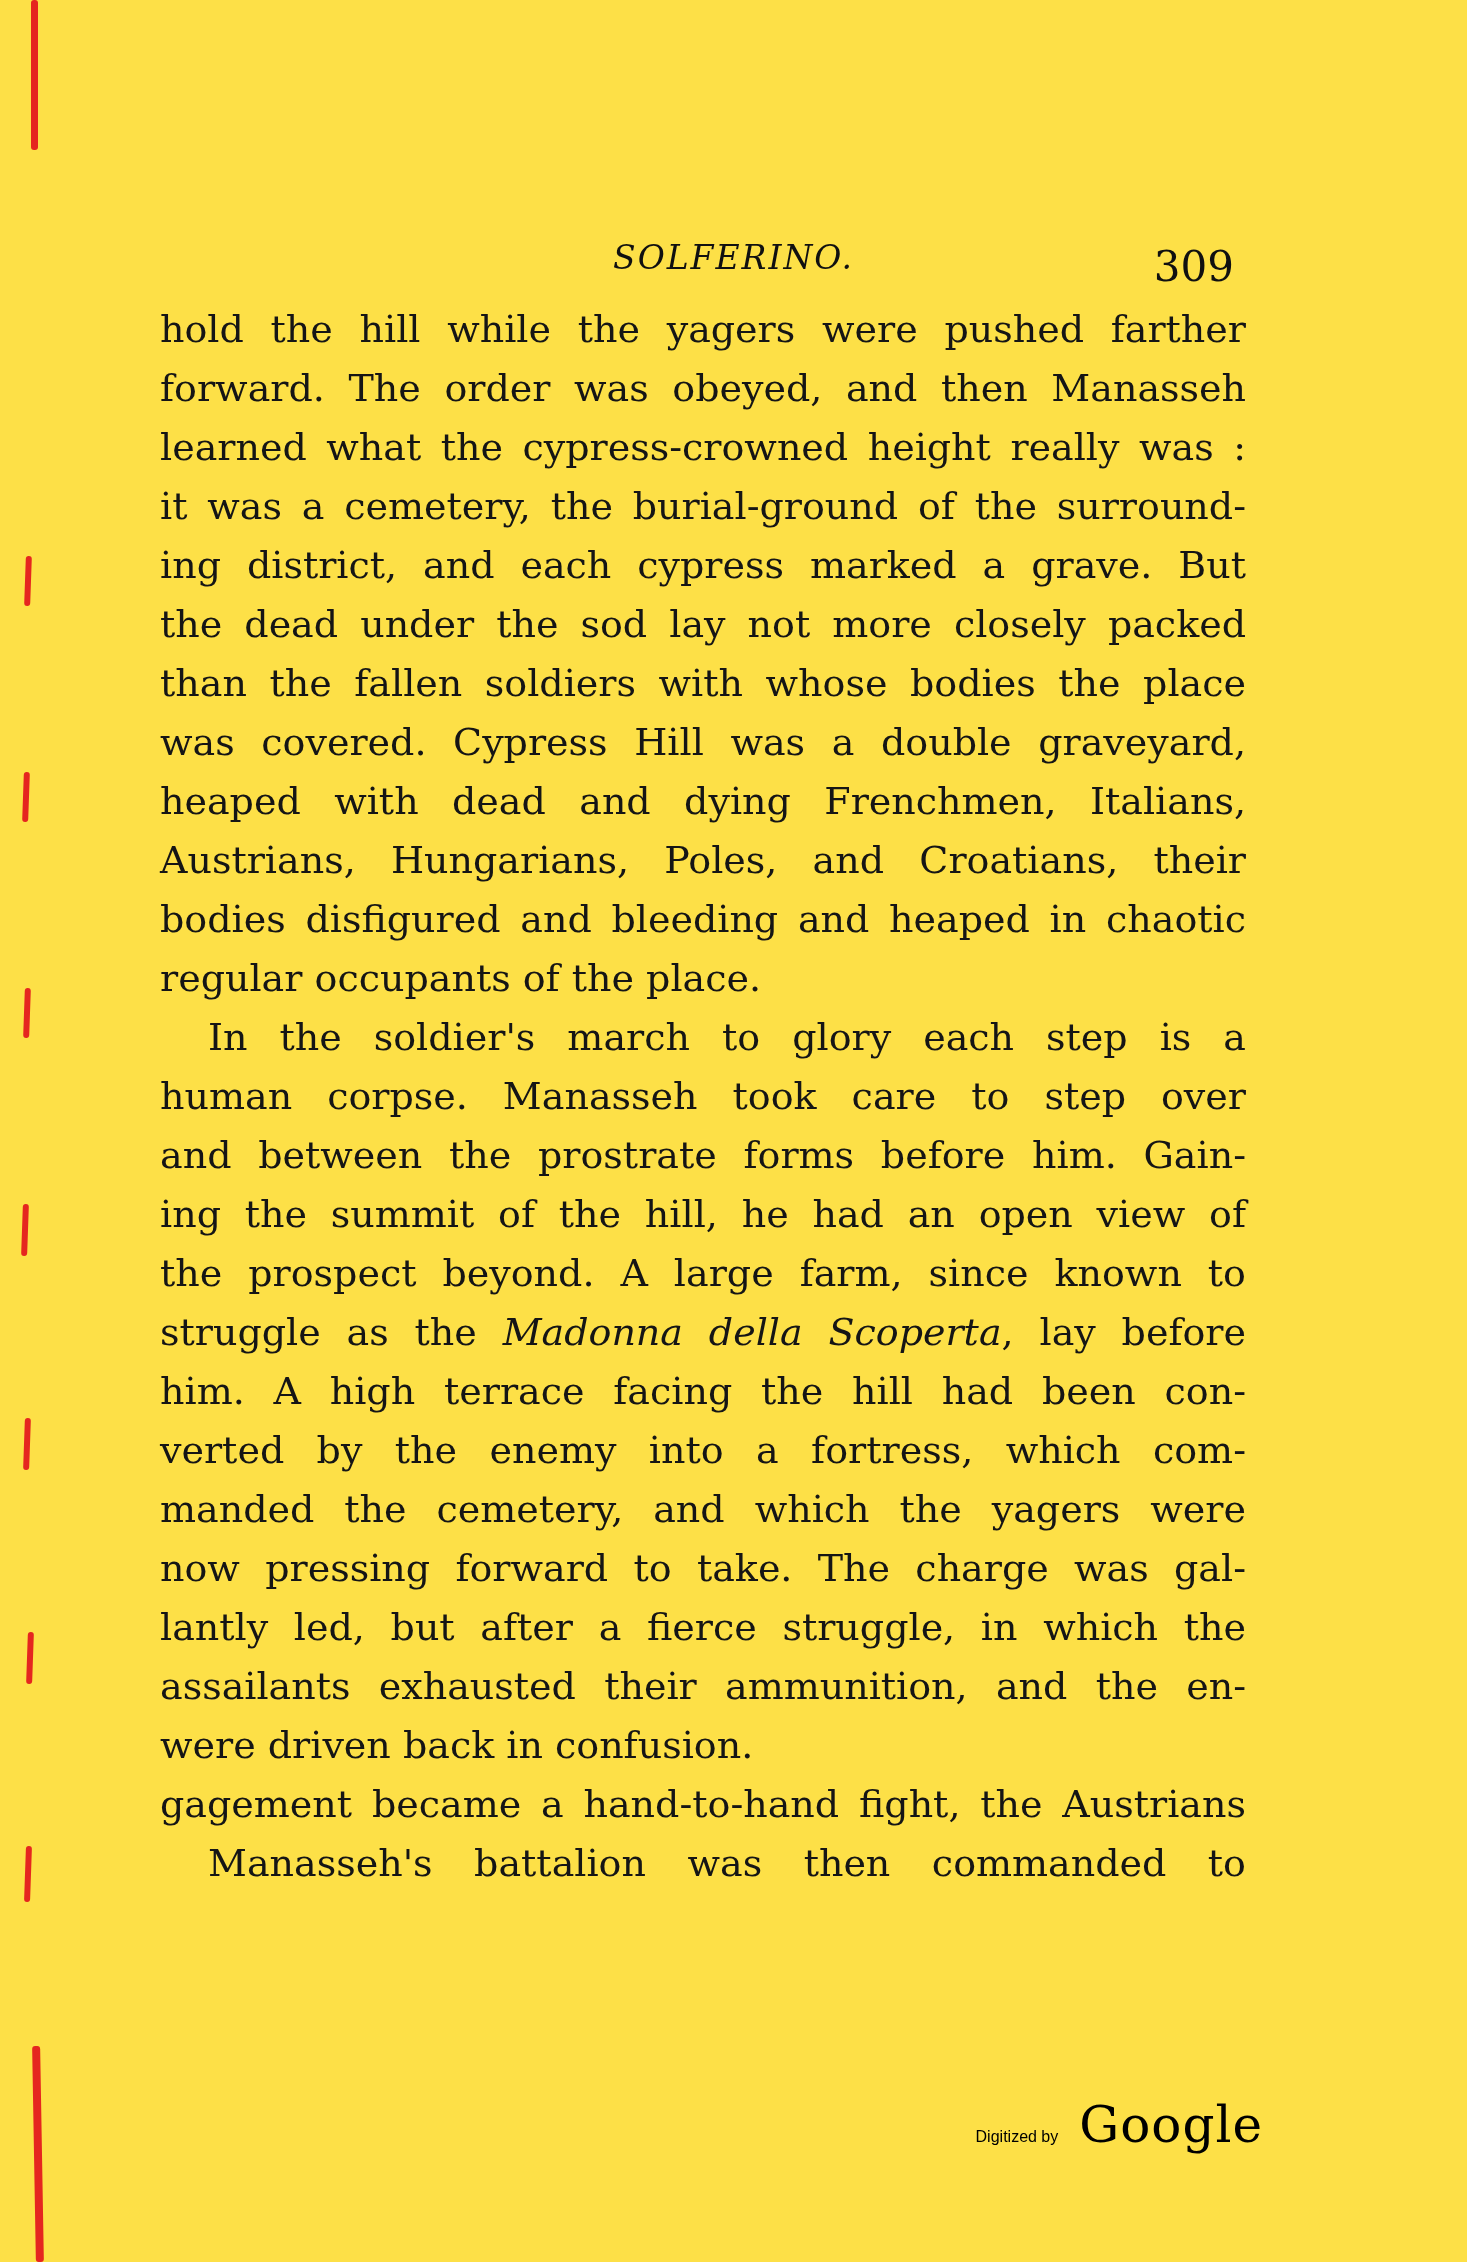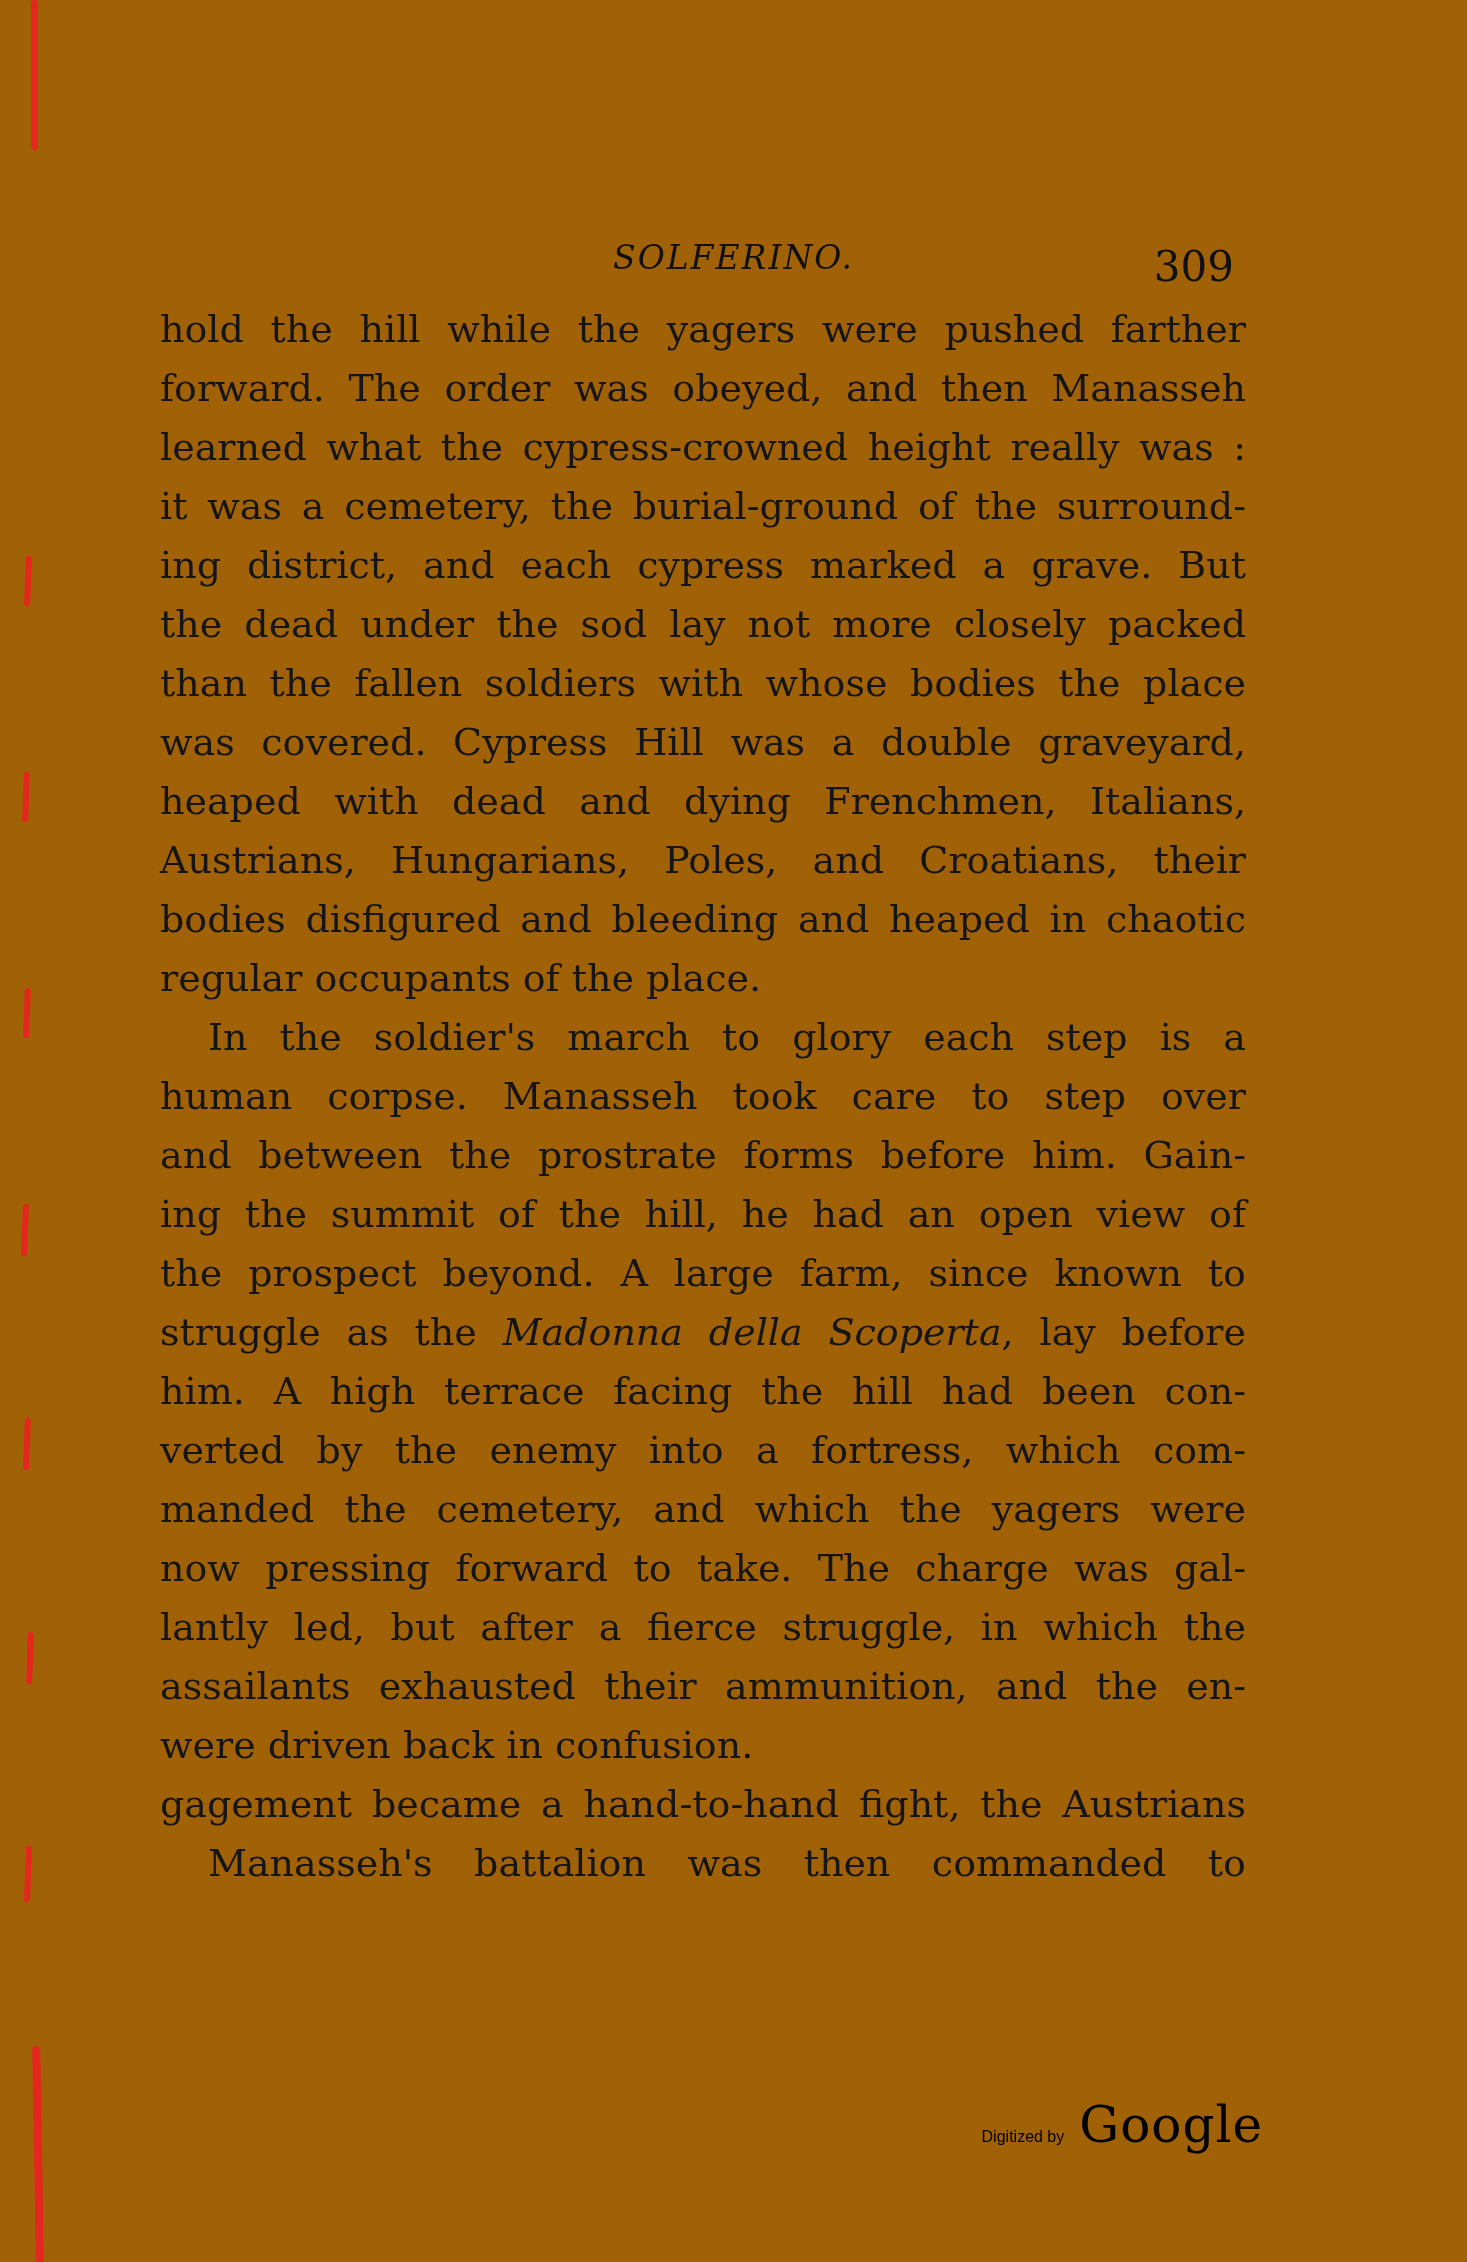--- a/index.html
+++ b/index.html
@@ -1,20 +1,20 @@
 <!DOCTYPE html>
 <html><head>
 <meta charset="utf-8">
 <style>
   html, body { margin: 0; padding: 0; background: #ffffff; }
   .page {
     position: relative;
     width: 1467px;
     height: 2262px;
-    background: #a16207;
+    background: #fde047;
     font-family: "DejaVu Serif", "Liberation Serif", serif;
     color: #151515;
     overflow: hidden;
   }
   .running-head {
     position: absolute;
     top: 238px;
     left: 0;
     width: 1467px;
     text-align: center;
@@ -44,21 +44,21 @@
   }
   .line.indent { text-indent: 48px; }
   .line.para-end { text-align-last: left; }
   .it { font-style: italic; }
   .footer {
     position: absolute;
     top: 2096px;
     right: 204px;
     display: flex;
     align-items: baseline;
-    gap: 15px;
+    gap: 21px;
     color: #000;
     justify-content: flex-end;
   }
   .digitized {
     font-family: "Liberation Sans", "DejaVu Sans", sans-serif;
     font-size: 16px;
   }
   .google-word {
     font-family: "DejaVu Serif", serif;
     font-size: 50px;

